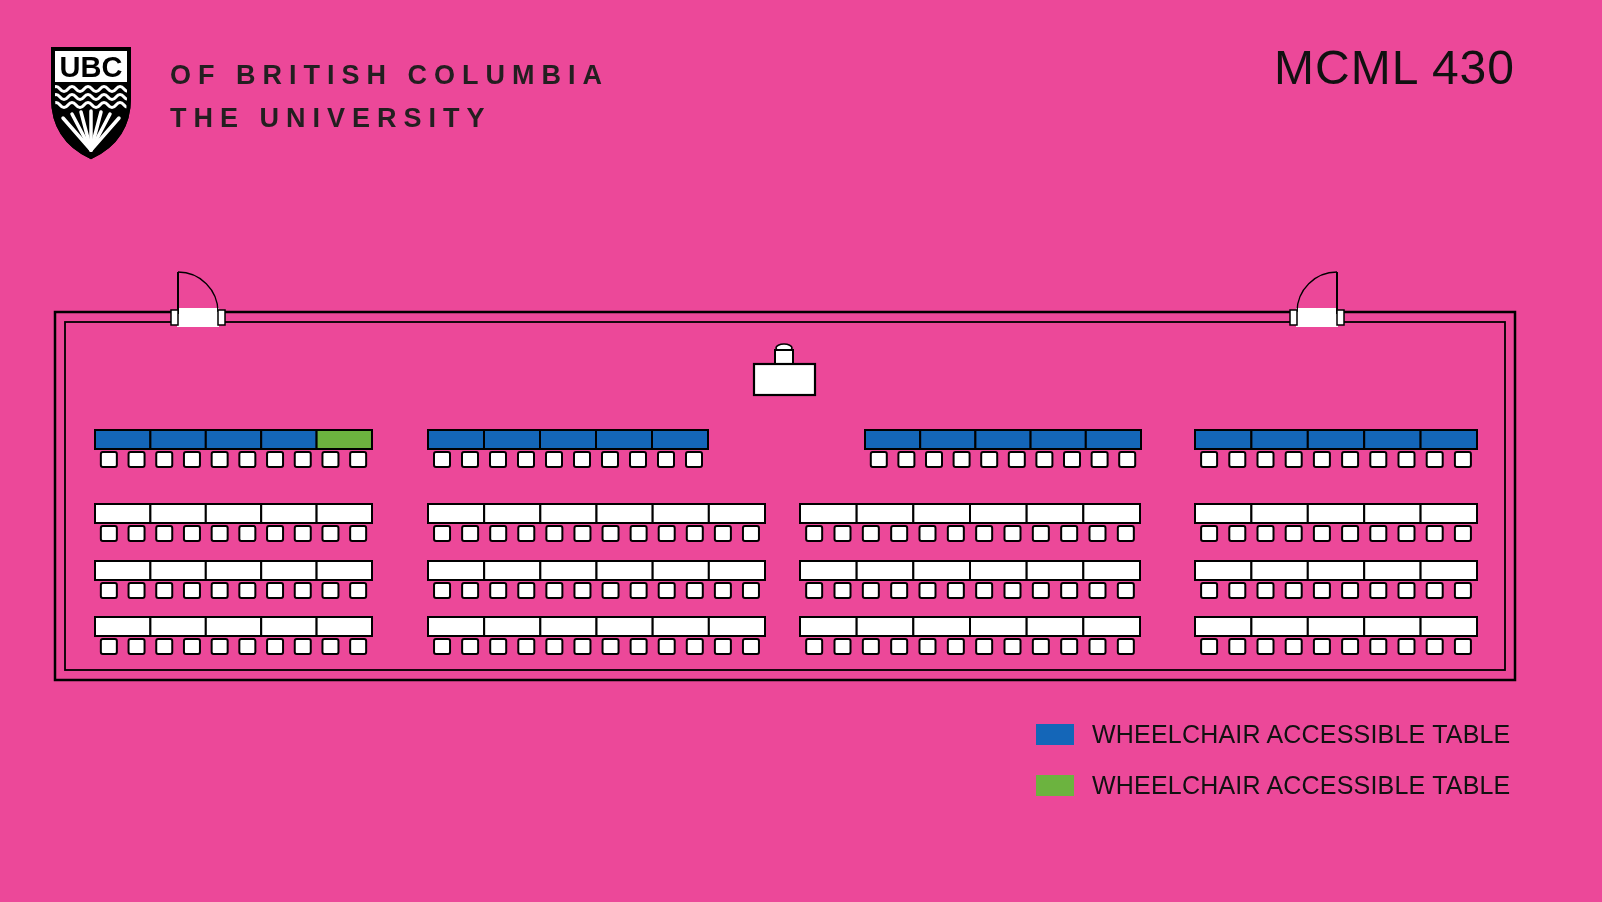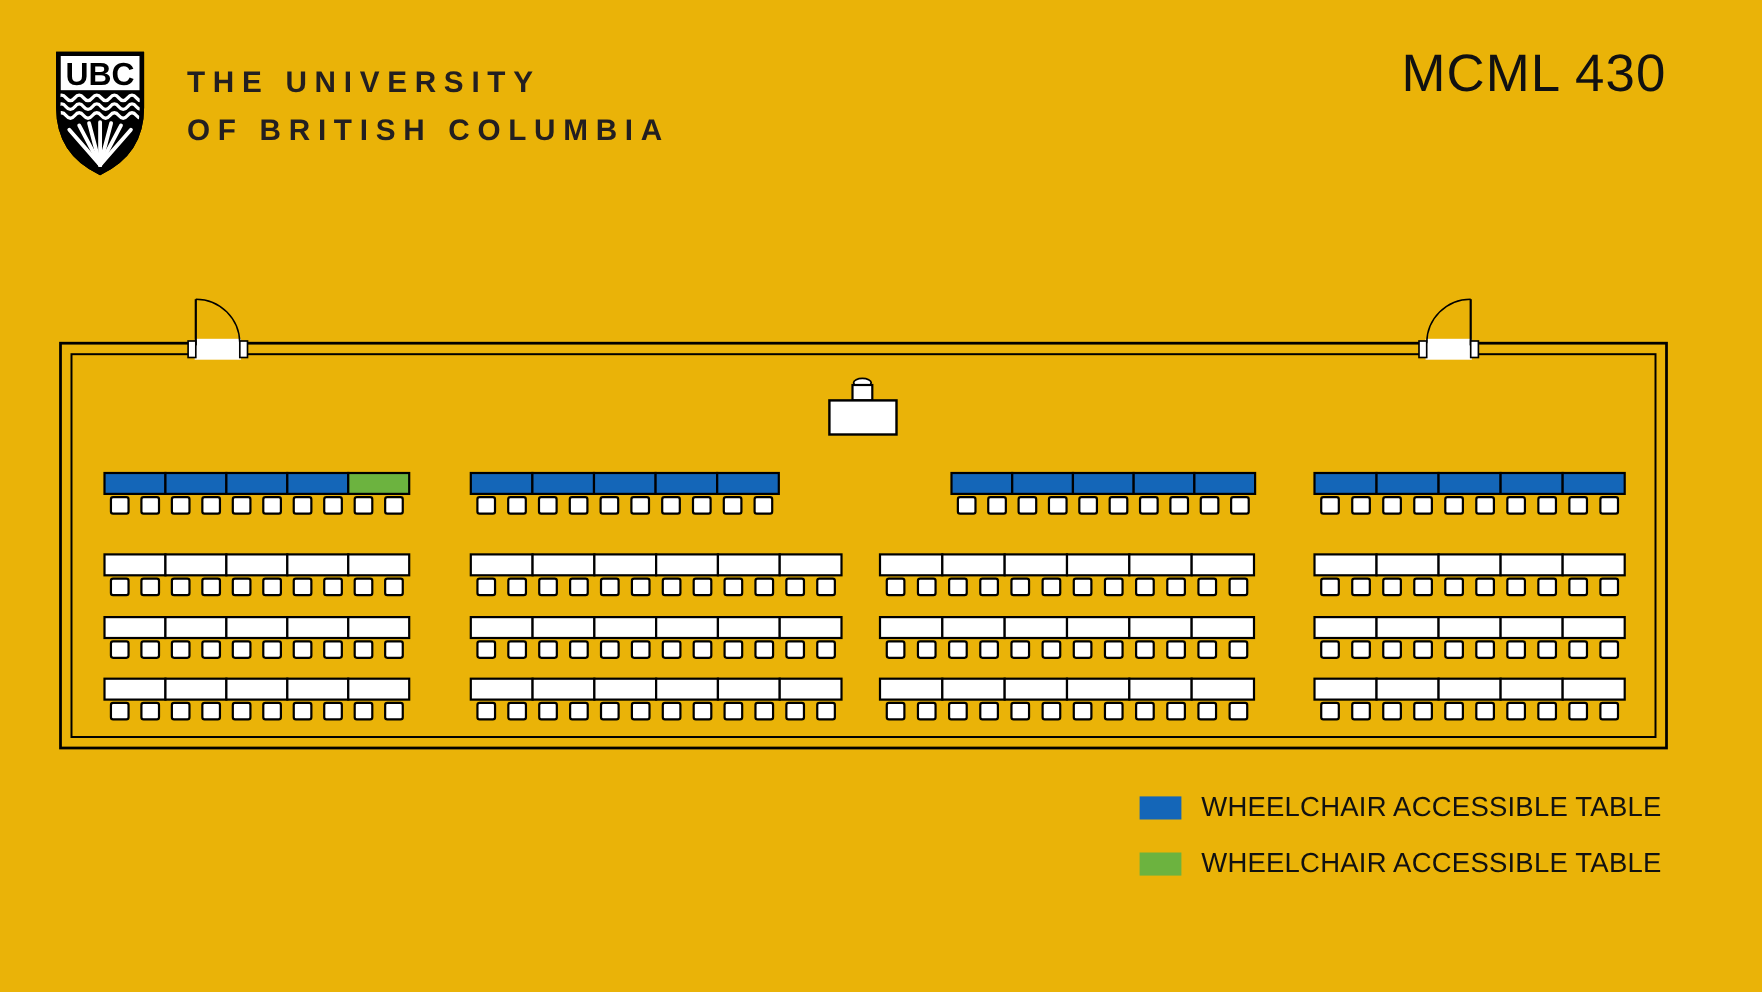--- a/index.html
+++ b/index.html
@@ -1,21 +1,21 @@
 <!DOCTYPE html>
 <html><head>
 <meta charset="utf-8">
 <style>
   html, body { margin: 0; padding: 0; background: #ffffff; }
   body { font-family: "Liberation Sans", sans-serif; }
   .page {
     position: relative;
     width: 1602px;
     height: 902px;
-    background: #eab308;
+    background: #ec4899;
     overflow: hidden;
   }
   .logo { position: absolute; left: 50px; top: 46px; }
   .uni-name {
     position: absolute; left: 170px; top: 54px;
     color: #231f20; font-weight: bold; font-size: 27px;
     letter-spacing: 7px; line-height: 43px; white-space: nowrap;
   }
   .room-title {
     position: absolute; right: 87px; top: 40px;
@@ -55,22 +55,22 @@
           <line x1="41" y1="104" x2="60" y2="68"></line>
           <line x1="41" y1="104" x2="69" y2="72"></line>
         </g>
       </g>
       <path d="M3 3 H79 V52 Q79 93 41 111 Q3 93 3 52 Z" fill="none" stroke="#000000" stroke-width="4"></path>
       <text x="41" y="31" text-anchor="middle" font-size="29" font-weight="bold" font-family="Liberation Sans, sans-serif" fill="#000000">UBC</text>
     </svg>
   </div>
 
   <div class="uni-name">
+    <div>OF BRITISH COLUMBIA</div>
     <div>THE UNIVERSITY</div>
-    <div>OF BRITISH COLUMBIA</div>
   </div>
 
   <div class="room-title">MCML 430</div>
 
   <svg class="plan-svg" width="1602" height="902" viewBox="0 0 1602 902">
       <rect x="55" y="312" width="1460" height="368" fill="none" stroke="#000" stroke-width="2.5"></rect>
       <rect x="65" y="322" width="1440" height="348" fill="none" stroke="#000" stroke-width="1.8"></rect>
       <rect x="177" y="308" width="42" height="19" fill="#fff" stroke="none"></rect>
       <path d="M 178 314 L 178 272" stroke="#000" stroke-width="2" fill="none"></path>
       <path d="M 178 272 A 40 40 0 0 1 218 312" stroke="#000" stroke-width="1.3" fill="none"></path>

